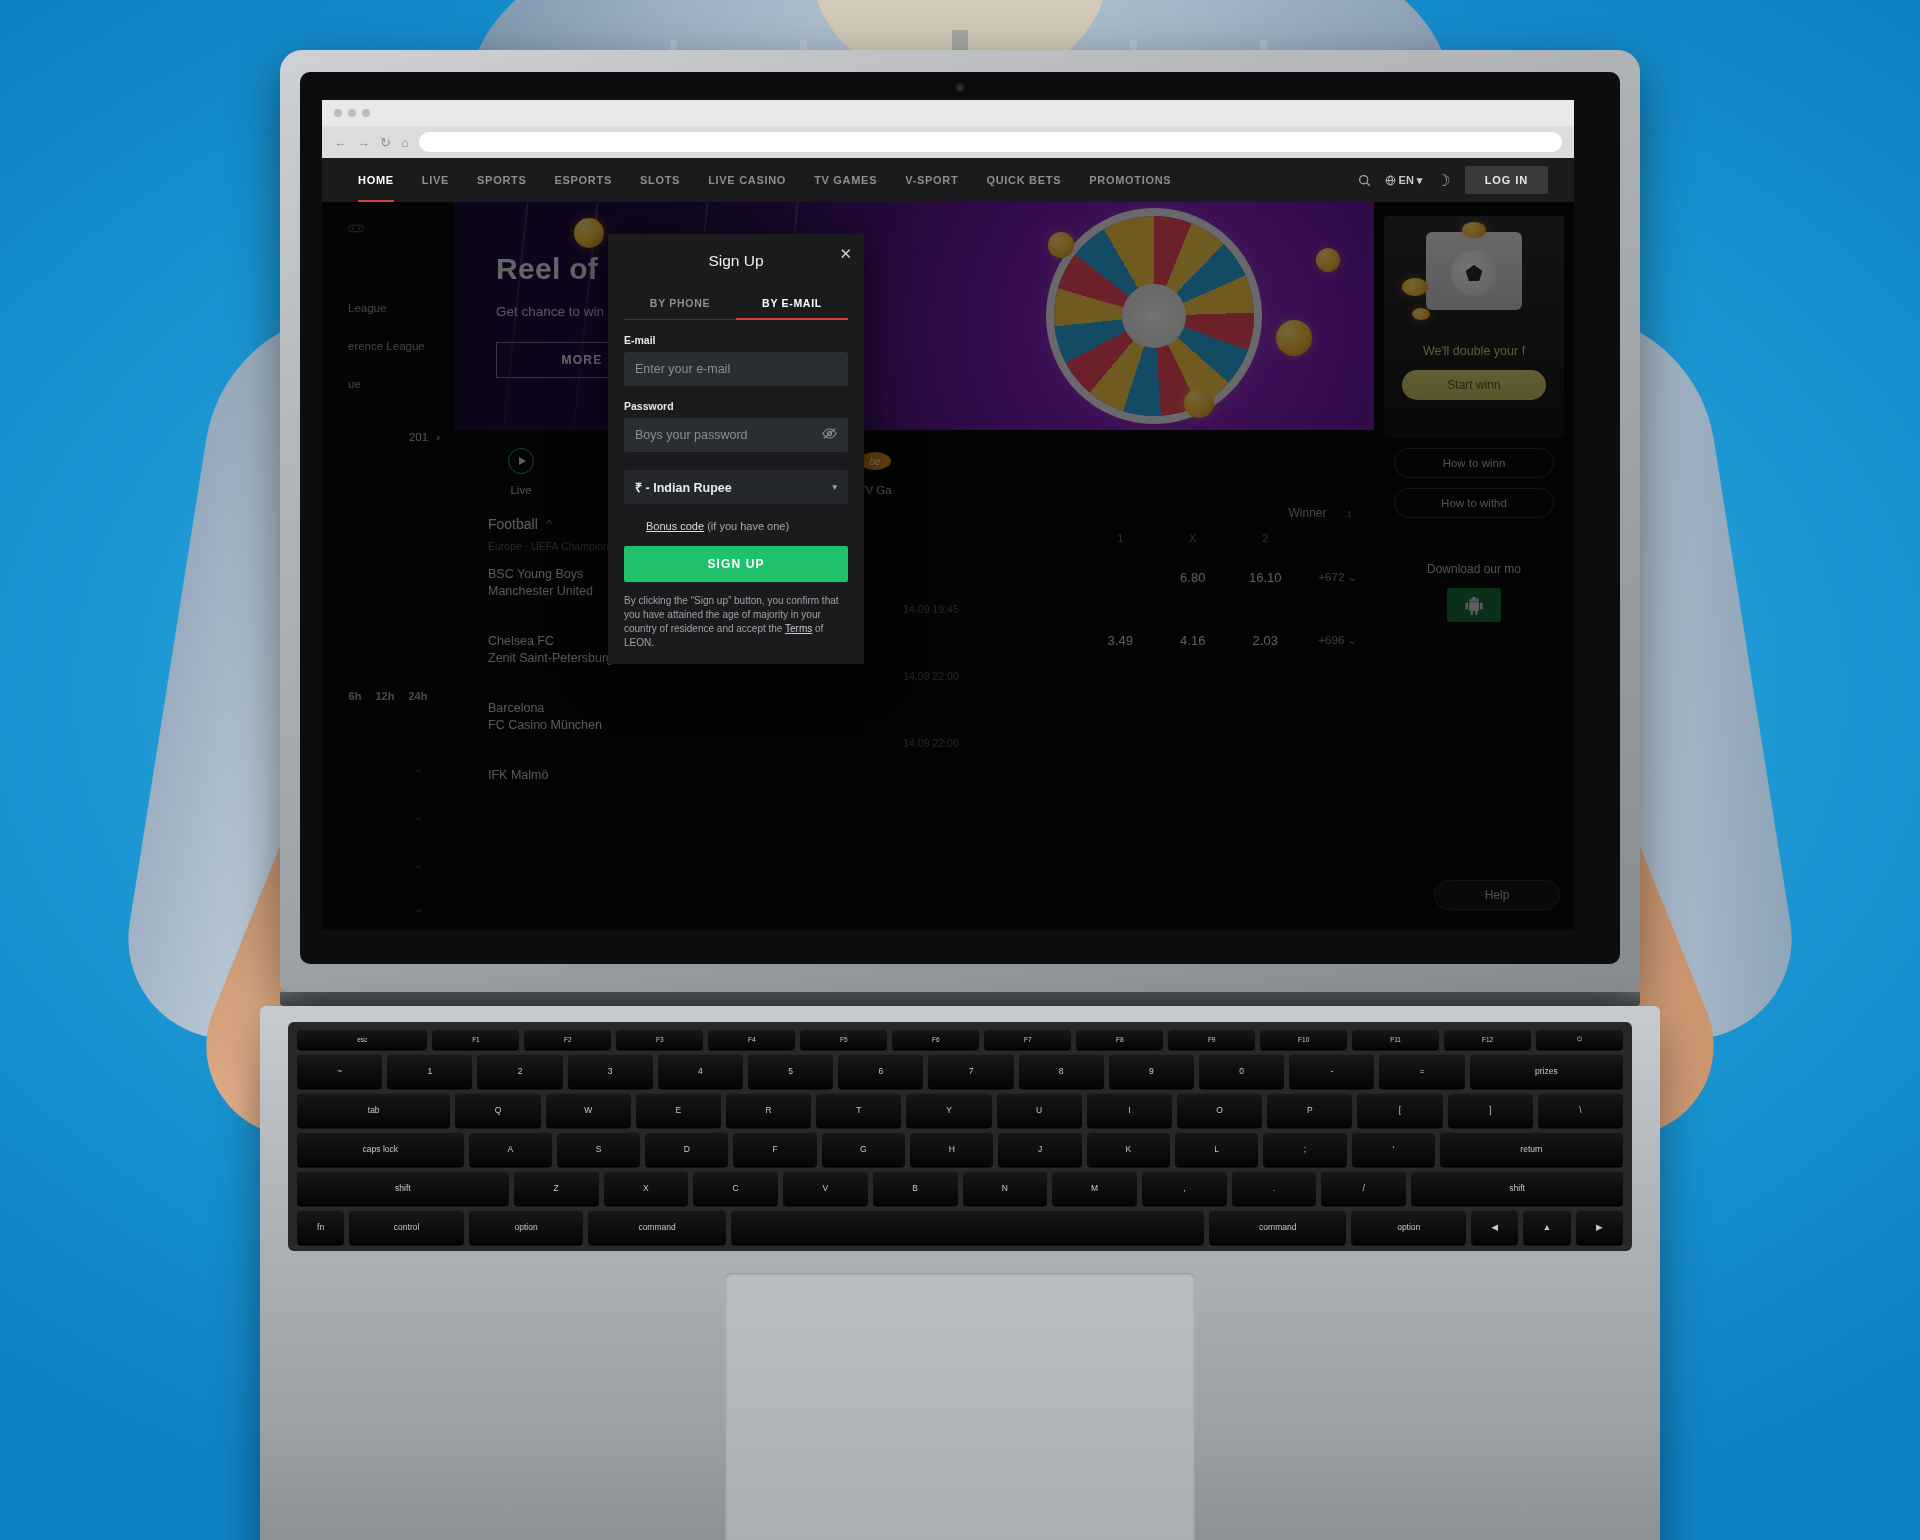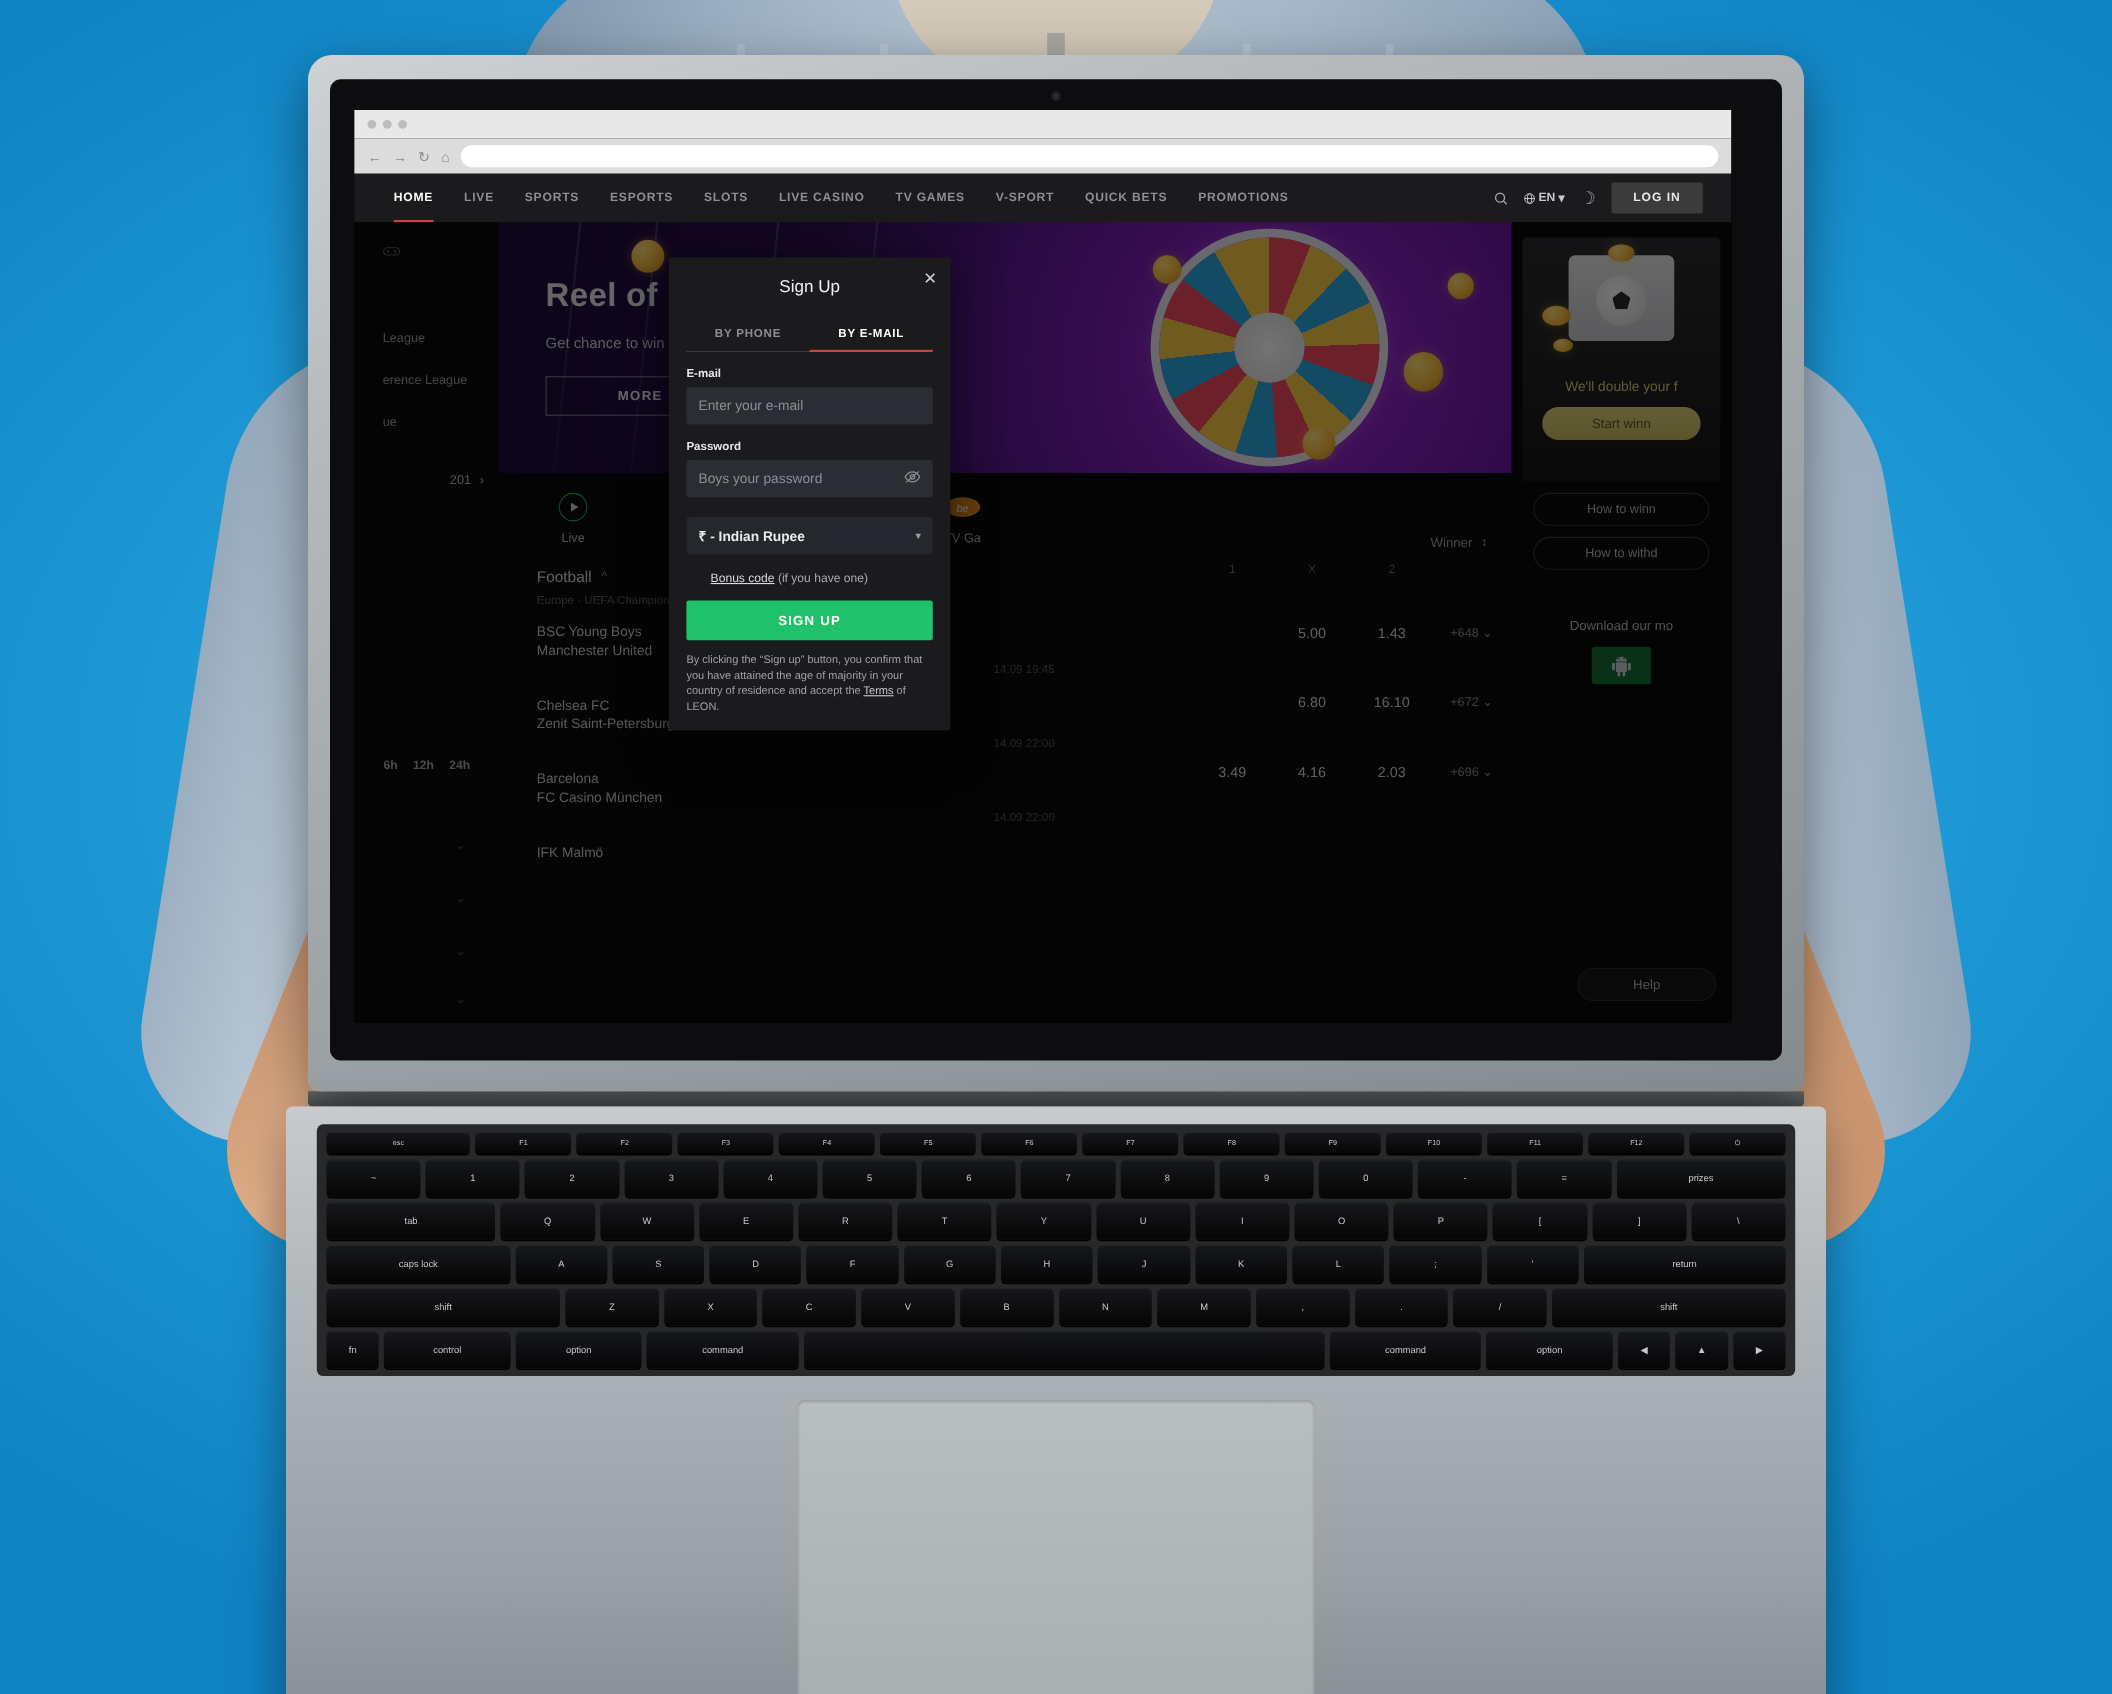--- a/index.html
+++ b/index.html
@@ -245,22 +245,22 @@
 
   .match {
     padding: 8px 0 10px 34px; position: relative;
   }
   .team { color: #c3c3c9; font-size: 12.5px; line-height: 17px; }
   .mtime { color: #55555a; font-size: 10.5px; margin-top: 3px; text-align: center; }
 
   
   .odds-wrap { position: absolute; right: 0; top: 228px; width: 290px; }
   .winner-head {
-    display: flex; align-items: center; justify-content: flex-end; gap: 8px;
-    color: #9a9aa0; font-size: 12px; padding: 56px 22px 4px 0;
+    display: flex; align-items: center; justify-content: flex-end; gap: 20px;
+    color: #9a9aa0; font-size: 12px; padding: 56px 22px 4px 0; margin-top: 20px;
   }
   .odds-cols {
     display: grid; grid-template-columns: 1fr 1fr 1fr 1fr;
     color: #6a6a70; font-size: 11px; text-align: center; padding: 8px 0 2px 0;
   }
   .odds-row {
     display: grid; grid-template-columns: 1fr 1fr 1fr 1fr;
     text-align: center; color: #d0d0d6; font-size: 13px;
     padding: 24px 0;
   }
@@ -607,28 +607,20 @@
               <div class="odds-wrap">
                 <div class="winner-head">
                   <span>Winner</span>
                   <span style="font-size:11px">↕</span>
                 </div>
                 <div class="odds-cols">
                   <span>1</span>
                   <span>X</span>
                   <span>2</span>
                   <span></span>
-                </div>
-                <div class="odds-row" style="padding-top:42px">
-                  <span></span>
-                  <span>5.00</span>
-                  <span>1.43</span>
-                  <span class="more">
-                    <span>+648</span> <span>⌄</span>
-                  </span>
                 </div>
                 <div class="odds-row">
                   <span></span>
                   <span>6.80</span>
                   <span>16.10</span>
                   <span class="more">
                     <span>+672</span> <span>⌄</span>
                   </span>
                 </div>
                 <div class="odds-row">

